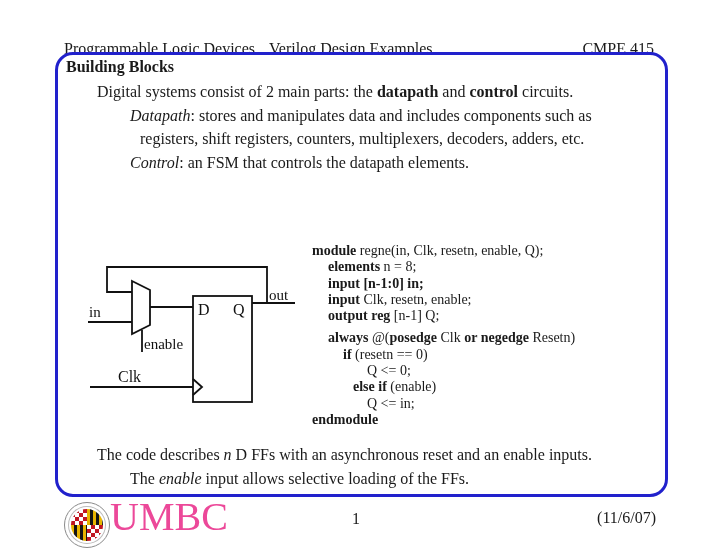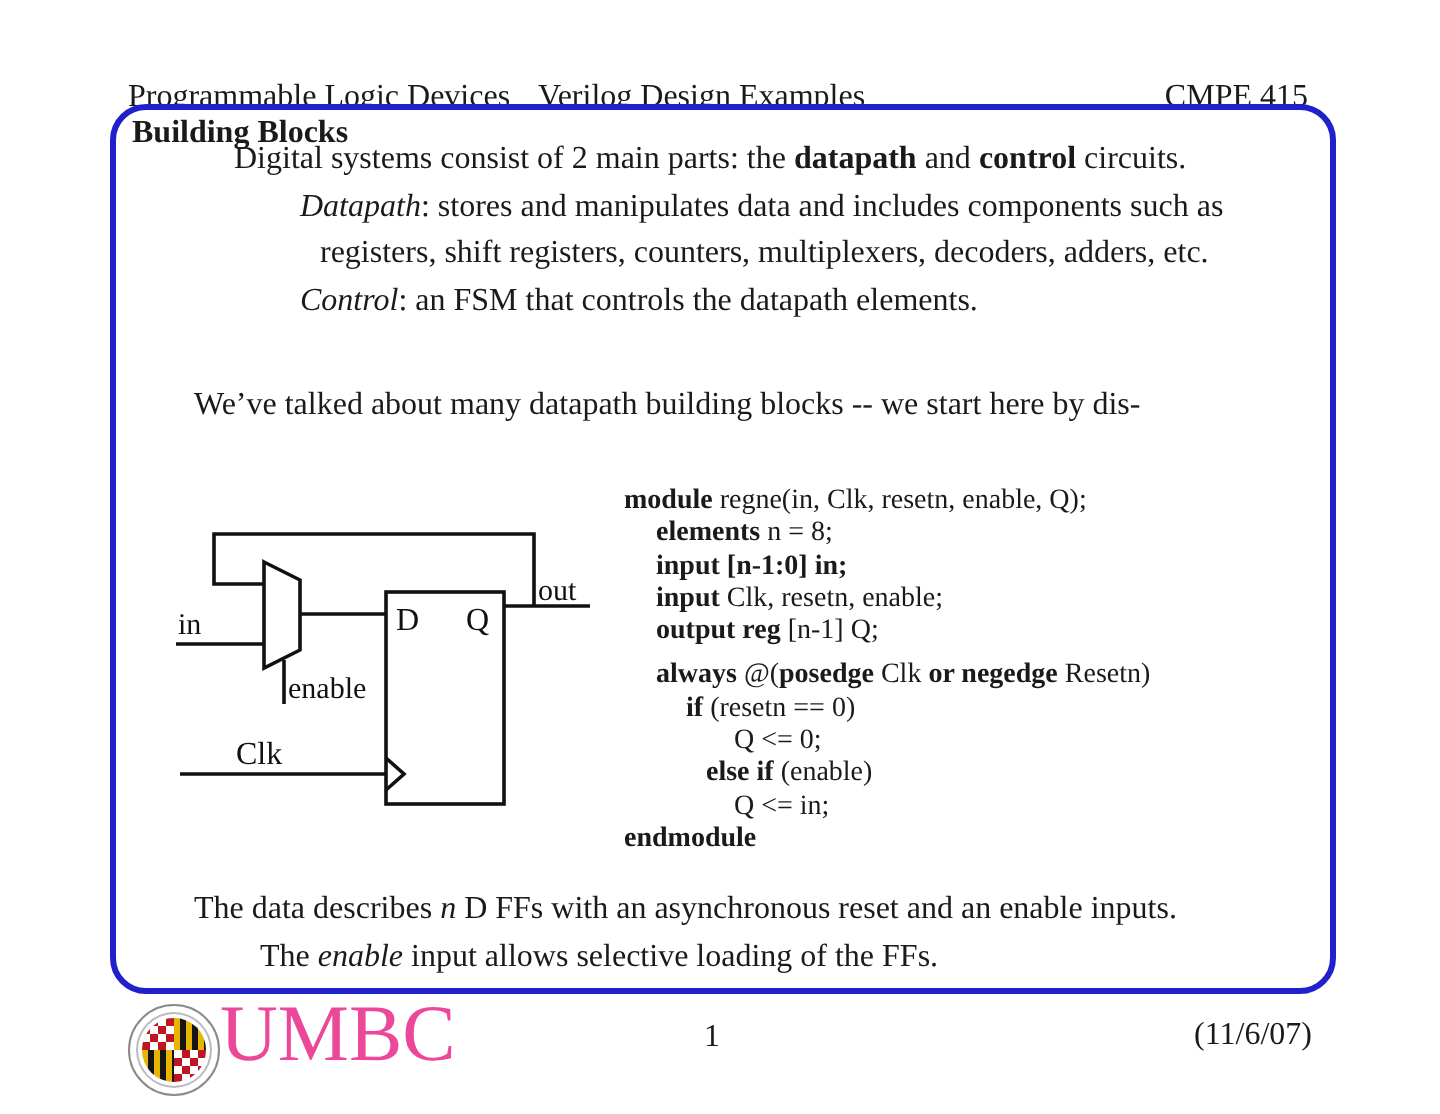--- a/index.html
+++ b/index.html
@@ -12,21 +12,21 @@
   .hdr{top:30px;font-size:16px;white-space:nowrap;margin-top:10px;}
   .hdr-left{left:64px;display:flex;gap:14px;}
   .hdr-right{right:66px;}
   
   .panel{
     left:55px;top:52px;width:613px;height:445px;box-sizing:border-box;
     border:3px solid #2121cc;border-radius:18px;background:#ffffff;
   }
   .slide-title{left:66px;top:58px;font-weight:bold;font-size:16px;text-align:right;}
   .para{font-size:16px;line-height:23.5px;white-space:nowrap;}
-  .para1{left:97px;top:68px;margin-left:20px;}
+  .para1{left:97px;top:80px;}
   .para2{left:97px;top:191px;}
   .closing{left:97px;top:443px;}
   .seg-b{font-weight:bold;}
   .seg-i{font-style:italic;}
   
   .code{left:312px;top:243px;font-size:14px;line-height:16.3px;white-space:nowrap;}
   .code-gap{margin-top:6px;}
   
   .diagram{left:85px;top:255px;}
   .diagram text{font-family:"Liberation Serif", serif;fill:#111;stroke:none;}
@@ -61,21 +61,20 @@
 <div class="abs slide-title">Building Blocks</div>
 
 <div class="abs para para1">
   <div><span>Digital systems consist of 2 main parts: the </span><span class="seg-b">datapath</span><span> and </span><span class="seg-b">control</span><span> circuits.</span></div>
   <div style="padding-left:33px"><span class="seg-i">Datapath</span><span>: stores and manipulates data and includes components such as</span></div>
   <div style="padding-left:43px"><span>registers, shift registers, counters, multiplexers, decoders, adders, etc.</span></div>
   <div style="padding-left:33px"><span class="seg-i">Control</span><span>: an FSM that controls the datapath elements.</span></div>
 </div>
 
 <div class="abs para para2">
-  <div><span>We’ve talked about many datapath building blocks -- we start here by dis-</span></div>
 </div>
 
 <svg class="abs diagram" width="230" height="160" viewBox="0 0 230 160">
   <g stroke="#111" stroke-width="1.8" fill="none">
     <path d="M47 37 H22 V12 H182 V48"></path>
     <polygon points="47,26 65,35 65,70 47,79"></polygon>
     <line x1="3" y1="67" x2="47" y2="67"></line>
     <line x1="65" y1="52" x2="108" y2="52"></line>
     <rect x="108" y="41" width="59" height="106"></rect>
     <line x1="167" y1="48" x2="210" y2="48"></line>
@@ -99,21 +98,21 @@
   <div style="padding-left:16px"><span class="seg-b">output reg</span><span> [n-1] Q;</span></div>
   <div class="code-gap" style="padding-left:16px"><span class="seg-b">always</span><span> @(</span><span class="seg-b">posedge</span><span> Clk </span><span class="seg-b">or negedge</span><span> Resetn)</span></div>
   <div style="padding-left:31px"><span class="seg-b">if</span><span> (resetn == 0)</span></div>
   <div style="padding-left:55px"><span>Q &lt;= 0;</span></div>
   <div style="padding-left:41px"><span class="seg-b">else if</span><span> (enable)</span></div>
   <div style="padding-left:55px"><span>Q &lt;= in;</span></div>
   <div><span class="seg-b">endmodule</span></div>
 </div>
 
 <div class="abs para closing">
-  <div><span>The data describes </span><span class="seg-i">n</span><span> D FFs with an asynchronous reset and an enable inputs.</span></div>
+  <div><span>The code describes </span><span class="seg-i">n</span><span> D FFs with an asynchronous reset and an enable inputs.</span></div>
   <div style="padding-left:33px"><span>The </span><span class="seg-i">enable</span><span> input allows selective loading of the FFs.</span></div>
 </div>
 
 <div class="abs seal">
   <div class="seal-inner">
     <div class="q-check"></div>
     <div class="q-stripe"></div>
     <div class="q-stripe"></div>
     <div class="q-check"></div>
   </div>

